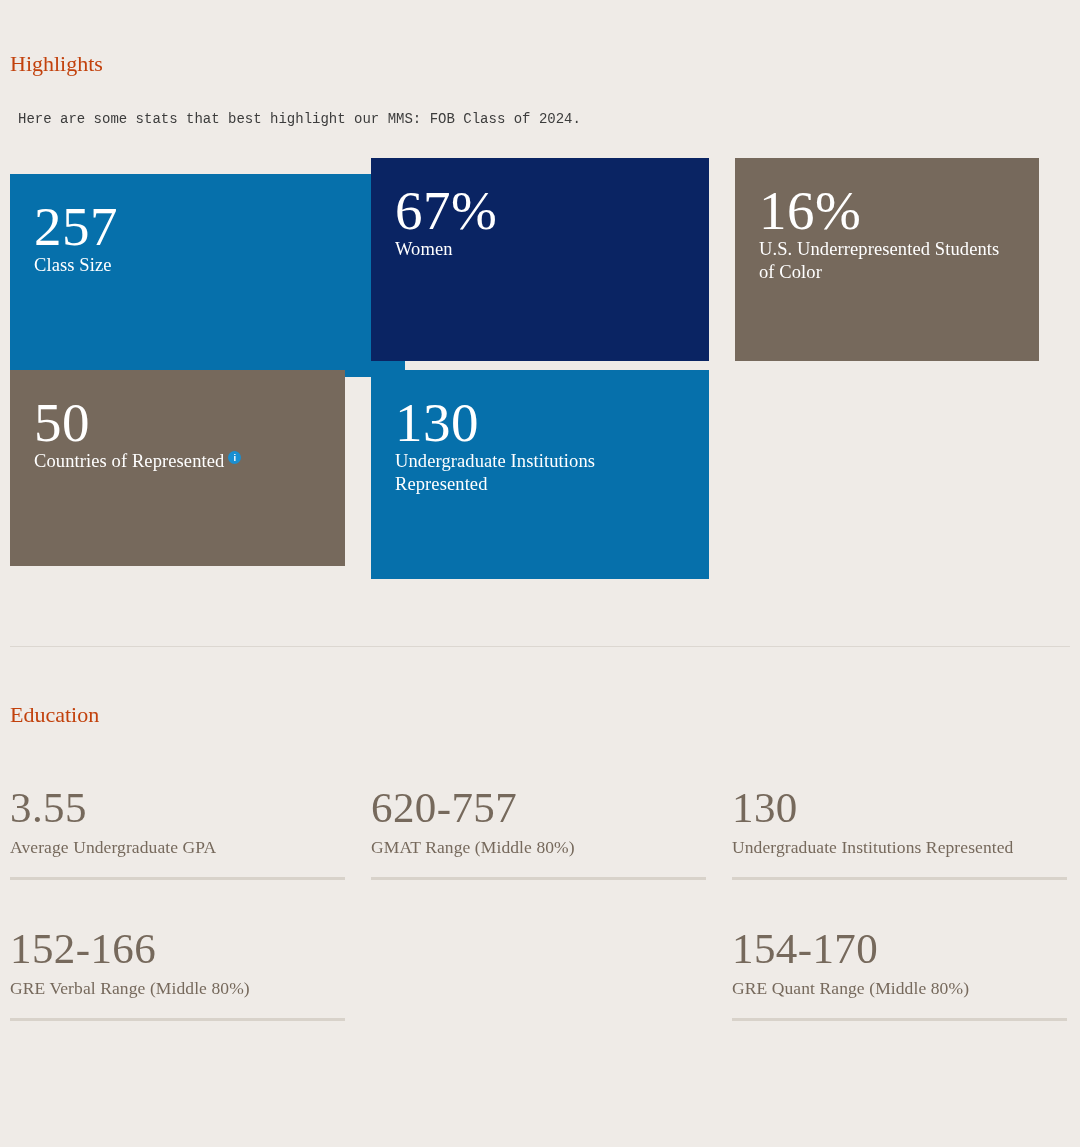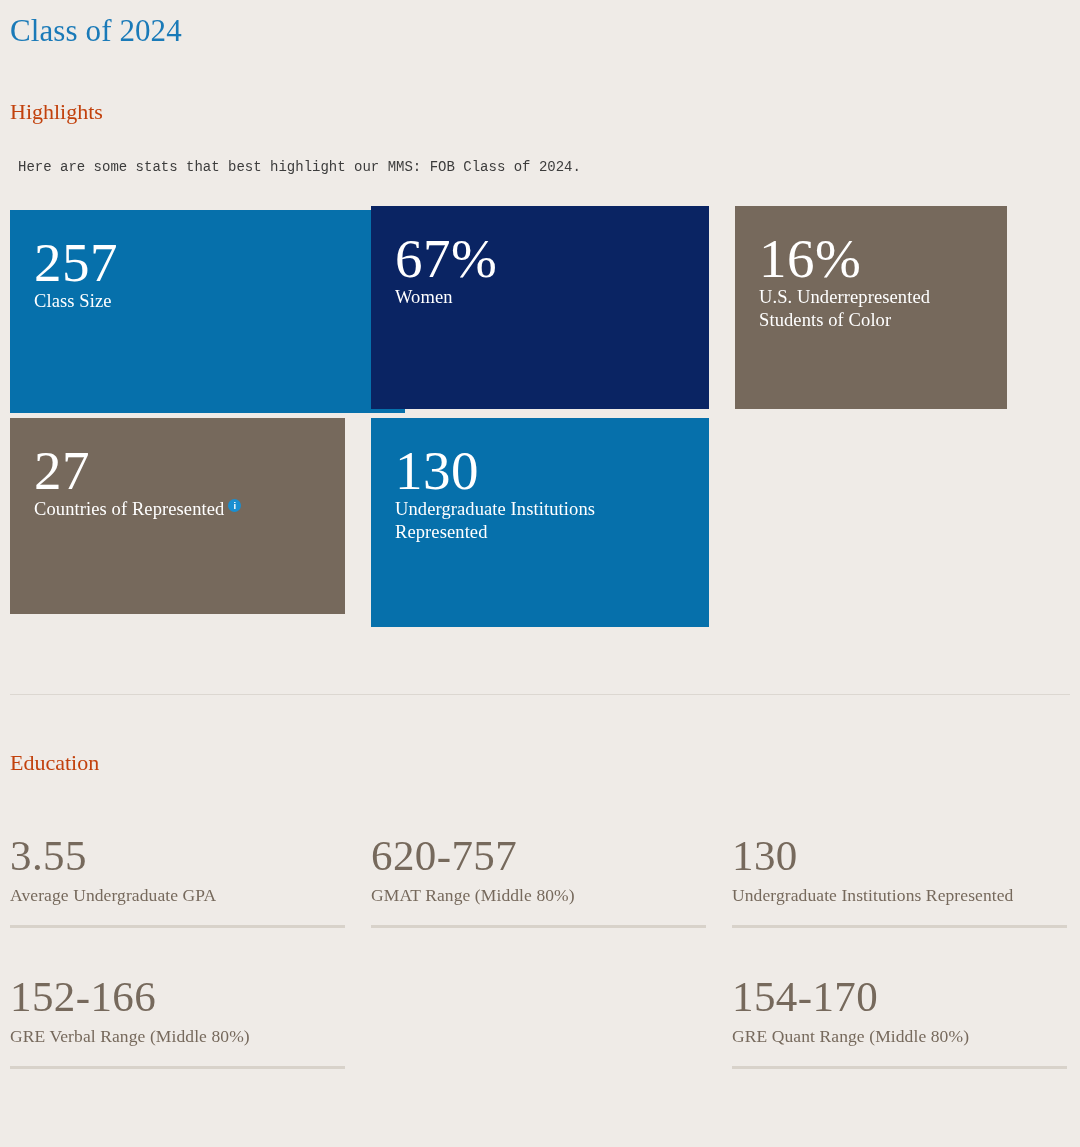--- a/index.html
+++ b/index.html
@@ -88,23 +88,23 @@
     font-family: "Liberation Sans", "DejaVu Sans", sans-serif;
     font-size: 9.5px;
     font-weight: bold;
     line-height: 13px;
     text-align: center;
     vertical-align: 6px;
     margin-left: 4px;
   }
 
   
-  .tile-class-size          { left: 0px;   top: 4px;   width: 395px; height: 203px; }
+  .tile-class-size          { left: 0px;   top: 16px;   width: 395px; height: 203px; }
   .tile-women               { left: 361px; top: 0px;   width: 338px; height: 203px; }
-  .tile-urm                 { left: 725px; top: 0px;   width: 272px; height: 203px; }
+  .tile-urm                 { left: 725px; top: 0px;   width: 304px; height: 203px; }
   .tile-countries           { left: 0px;   top: 212px; width: 335px; height: 196px; }
   .tile-institutions        { left: 361px; top: 212px; width: 338px; height: 209px; }
 
   
   .divider {
     width: 1060px;
     height: 1px;
     background: #dcd7d1;
     margin-top: 68px;
   }
@@ -151,21 +151,20 @@
     background: #d8d2ca;
     margin-top: 17px;
   }
   .edu-cell.empty .edu-rule { background: transparent; }
 </style>
 </head>
 <body>
 
 <div class="page">
 
-  <h1 class="page-title">Class of 2024</h1>
 
   <h2 class="section-heading highlights-heading">Highlights</h2>
 
   <p class="intro-text">Here are some stats that best highlight our MMS: FOB Class of 2024.</p>
 
   <div class="tiles">
 
     <div class="tile tile-class-size" style="background: rgb(6, 112, 171);">
       <span class="tile-number">257</span>
       <span class="tile-label">Class Size</span>
@@ -175,21 +174,21 @@
       <span class="tile-number">67%</span>
       <span class="tile-label">Women</span>
     </div>
 
     <div class="tile tile-urm" style="background: rgb(118, 105, 92);">
       <span class="tile-number">16%</span>
       <span class="tile-label">U.S. Underrepresented Students of Color</span>
     </div>
 
     <div class="tile tile-countries" style="background: rgb(118, 105, 92);">
-      <span class="tile-number">27</span>
+      <span class="tile-number">50</span>
       <span class="tile-label"><span>Countries of Represented</span><span class="info-icon">i</span></span>
     </div>
 
     <div class="tile tile-institutions" style="background: rgb(6, 112, 171);">
       <span class="tile-number">130</span>
       <span class="tile-label">Undergraduate Institutions Represented</span>
     </div>
 
   </div>
 

